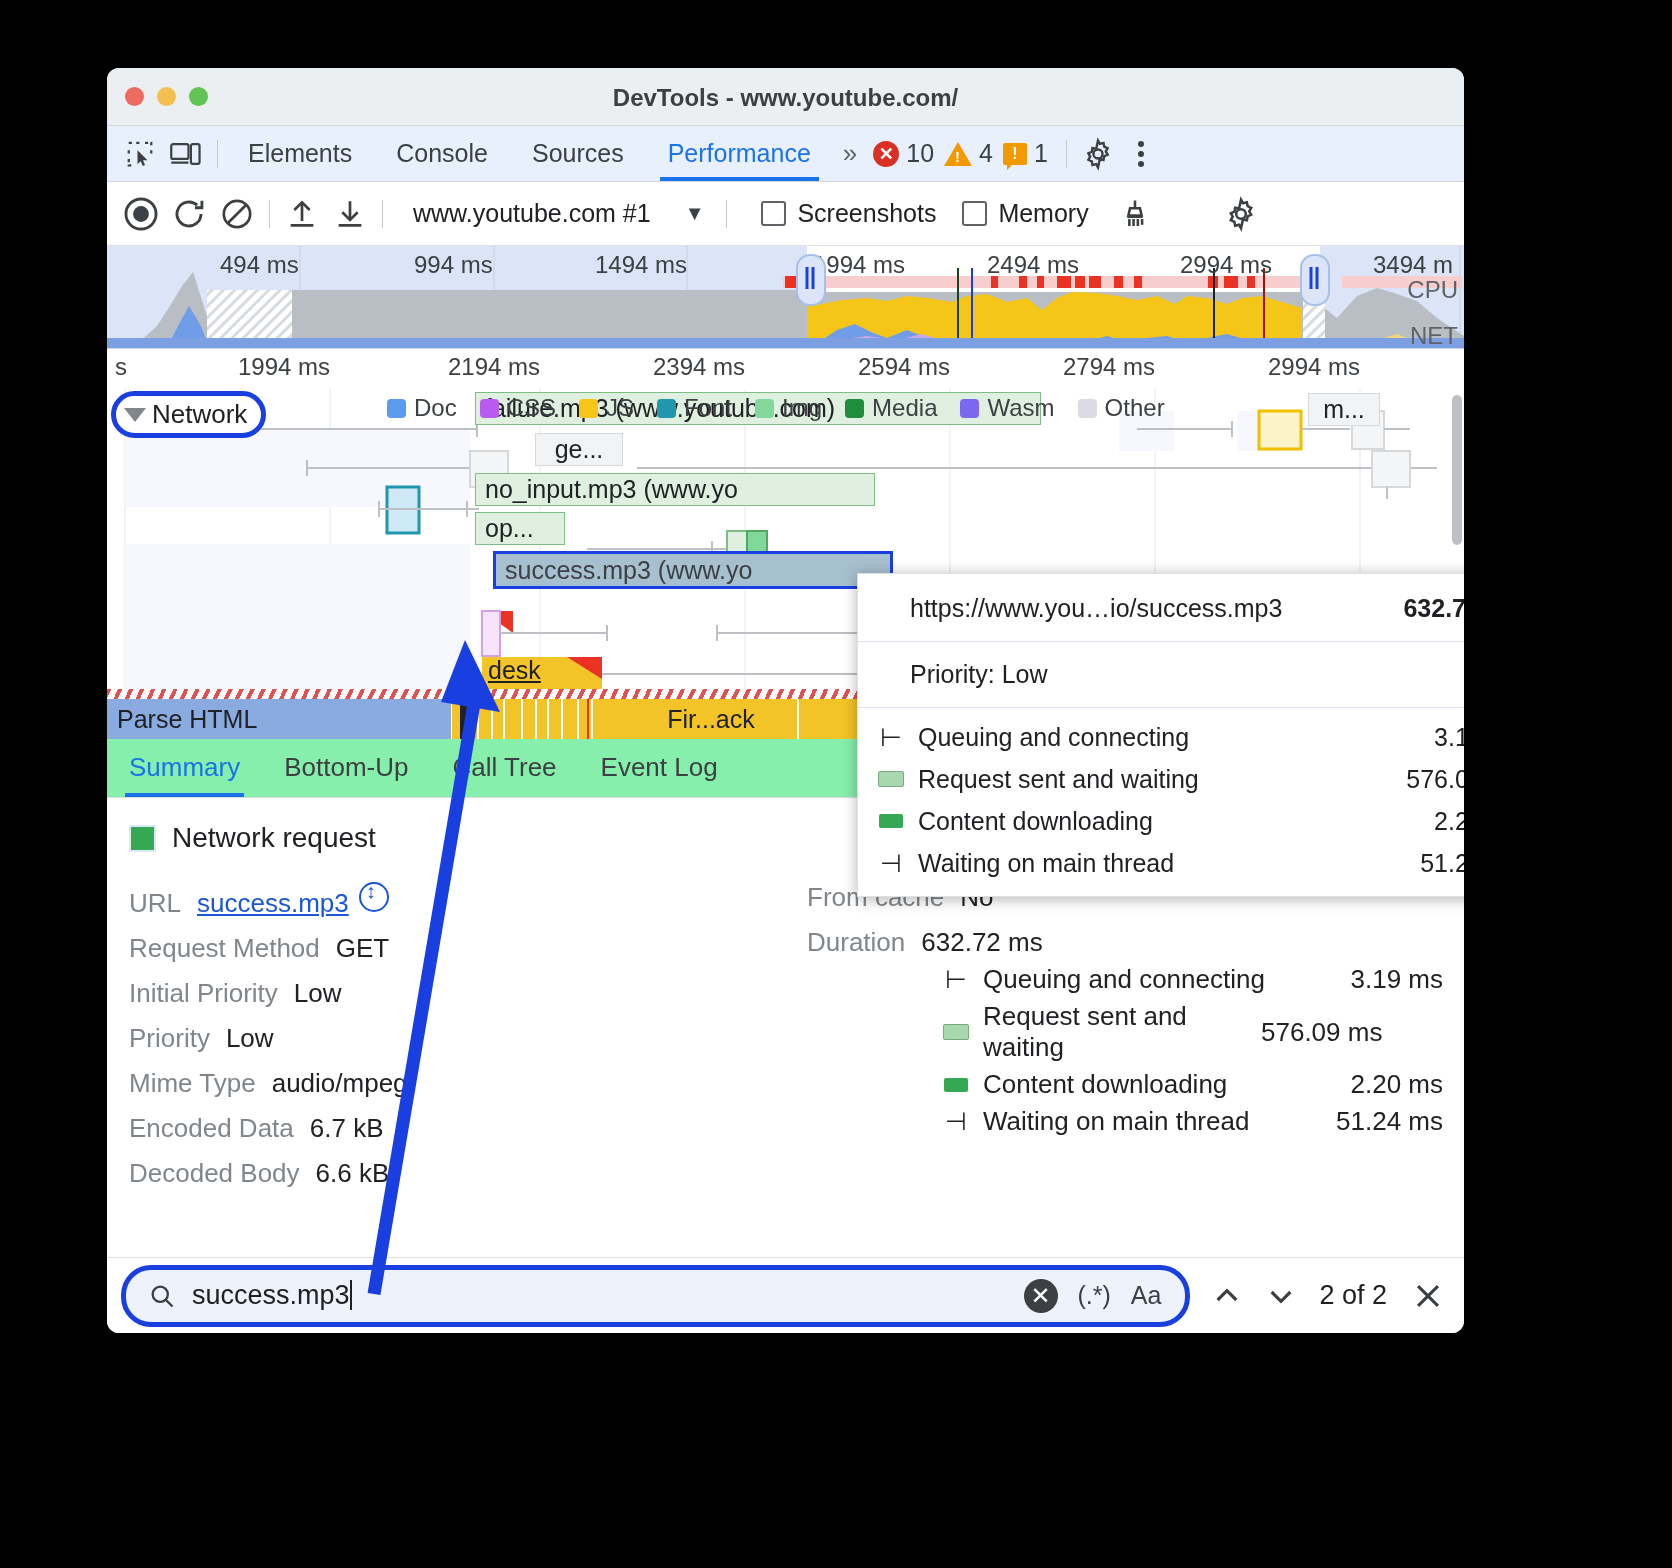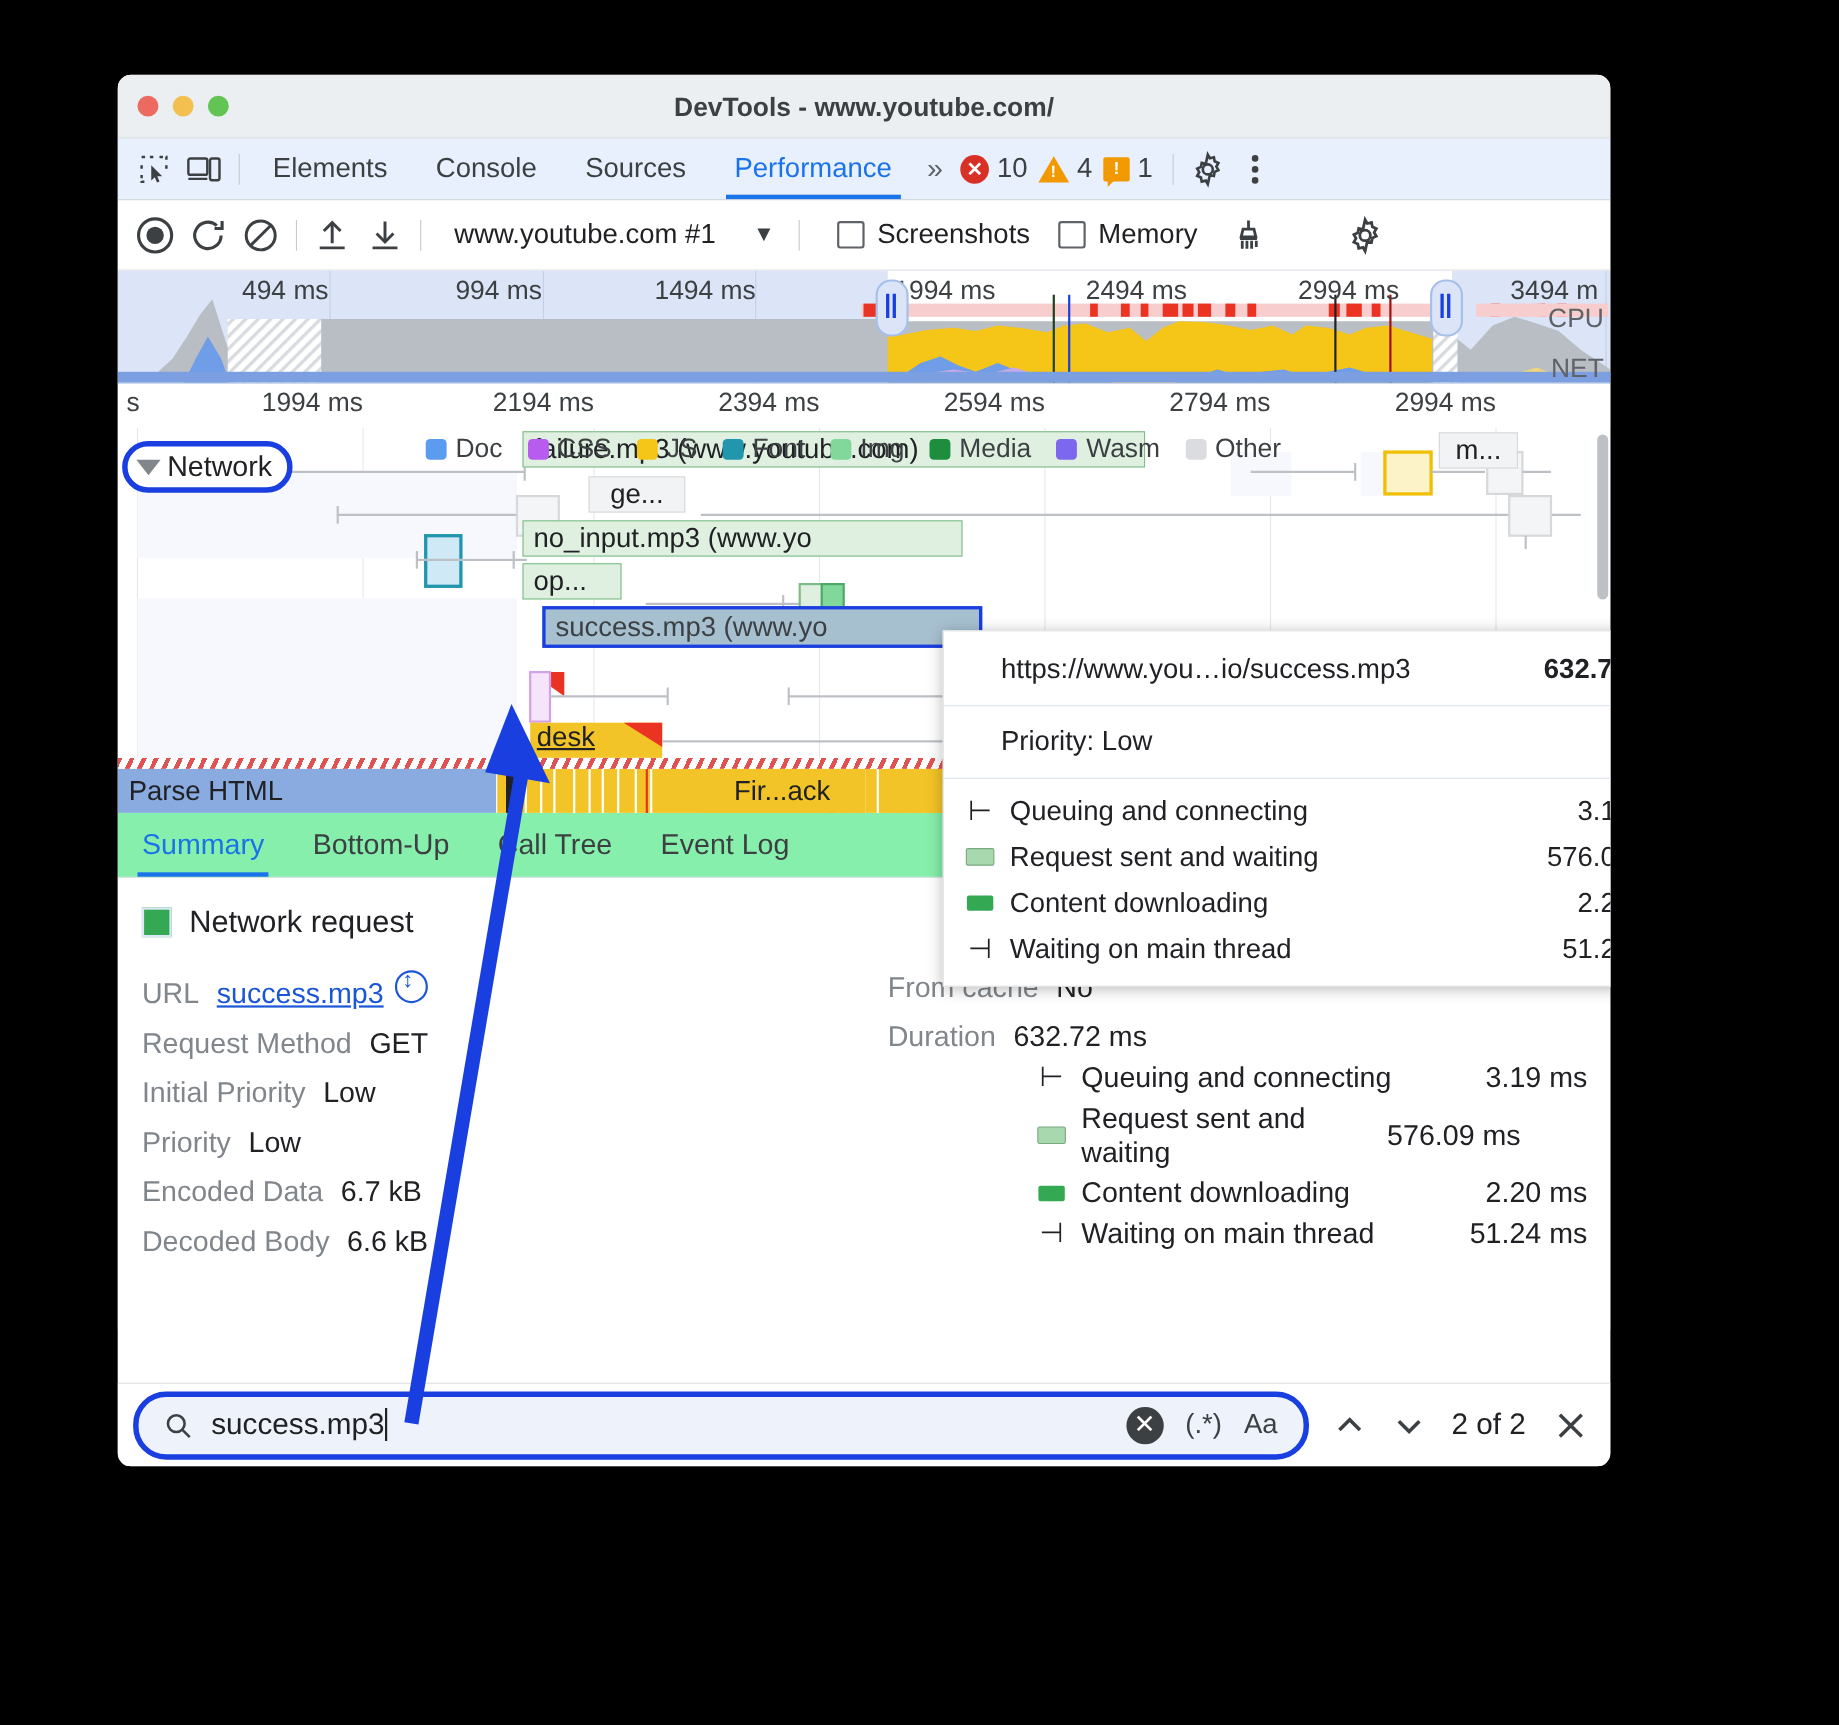--- a/index.html
+++ b/index.html
@@ -52,21 +52,21 @@
   .net-tag{position:absolute;right:6px;bottom:-2px;font-size:24px;color:#5f6368;font-weight:400;}
 
   
   .wf{position:relative;height:340px;background:#fff;overflow:hidden;}
   .wfruler{position:relative;height:40px;background:#fff;}
   .wfruler .tick{position:absolute;font-size:24px;color:#3c4043;top:4px;transform:translateX(-100%);}
   .legend{position:absolute;left:280px;top:45px;display:flex;align-items:center;gap:7px;font-size:24px;color:#3c4043;}
   .lg{display:flex;align-items:center;gap:8px;margin-right:16px;}
   .sw{width:19px;height:19px;border-radius:4px;}
   .netbtn{position:absolute;left:4px;top:42px;display:flex;align-items:center;gap:6px;font-size:26px;color:#202124;
-          background:#fff;padding:3px 14px 3px 8px;border-radius:26px;border:5px solid #1a3fe0;z-index:6;cursor:pointer;margin-top:10px;}
+          background:#fff;padding:3px 14px 3px 8px;border-radius:26px;border:5px solid #1a3fe0;z-index:6;cursor:pointer;}
   .tri-down{width:0;height:0;border-left:11px solid transparent;border-right:11px solid transparent;border-top:14px solid #80868b;}
 
   .reqbar{position:absolute;height:33px;box-sizing:border-box;font-size:25px;line-height:31px;
           padding-left:9px;color:#202124;white-space:nowrap;overflow:hidden;}
   .reqbar.doc{background:#dff0e1;border:1px solid #7dbd86;}
   .reqbar.grey{background:#f1f3f4;border:1px solid #d6d8da;}
   .reqbar.sel{background:#a7c0d0;border:3px solid #1a3fe0;color:#3c4043;}
 
   
   .tooltip{position:absolute;left:750px;top:505px;width:693px;background:#fff;
@@ -537,20 +537,24 @@
       </div>
       <div class="srow">
         <span class="skey">Initial Priority</span>
         <span class="sval">Low</span>
       </div>
       <div class="srow">
         <span class="skey">Priority</span>
         <span class="sval">Low</span>
       </div>
       <div class="srow">
+        <span class="skey">Mime Type</span>
+        <span class="sval">audio/mpeg</span>
+      </div>
+      <div class="srow">
         <span class="skey">Encoded Data</span>
         <span class="sval">6.7 kB</span>
       </div>
       <div class="srow">
         <span class="skey">Decoded Body</span>
         <span class="sval">6.6 kB</span>
       </div>
     </div>
 
     <div class="scol right">

